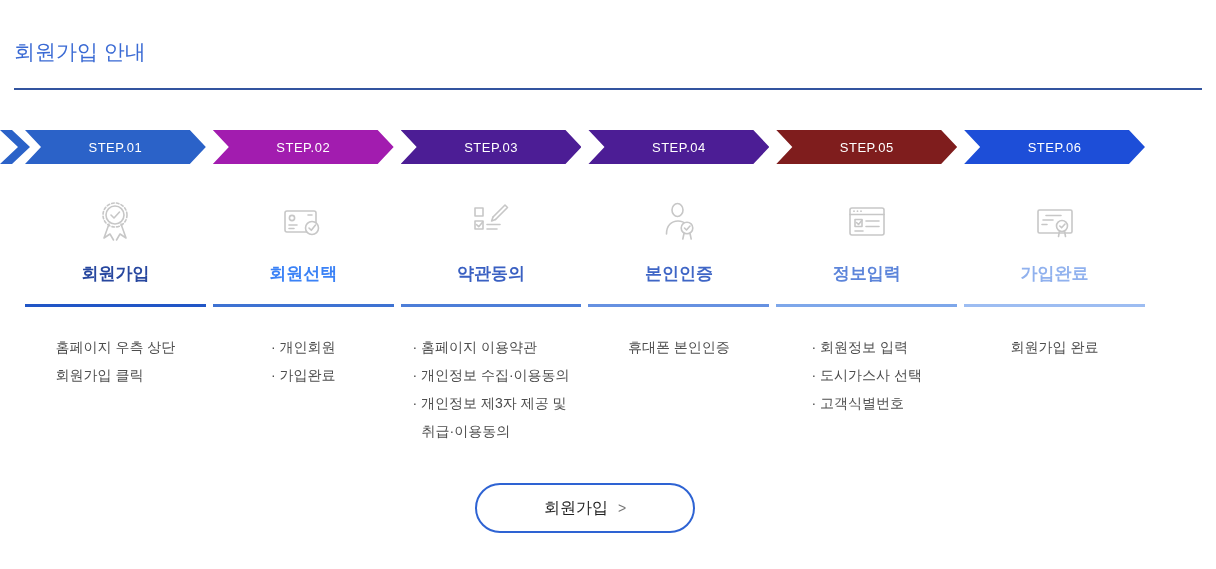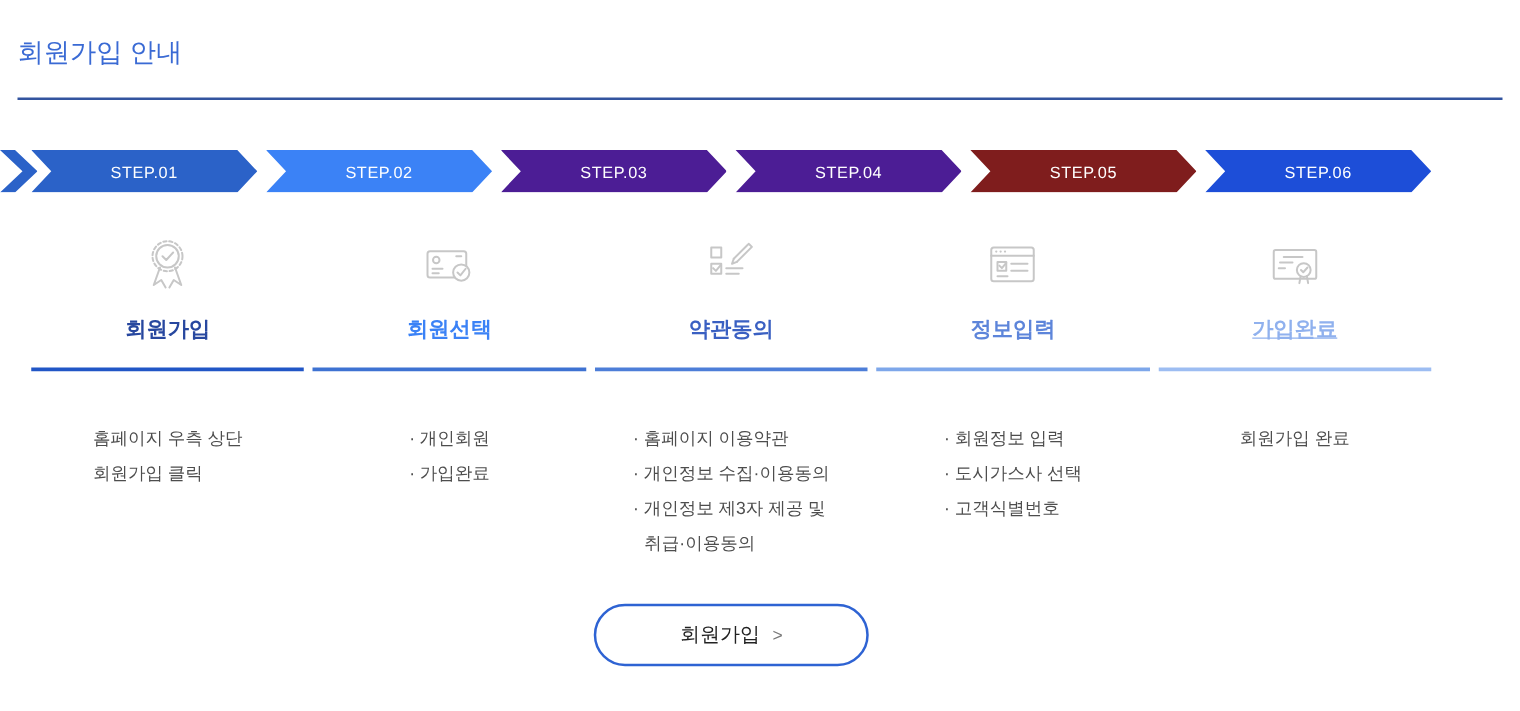--- a/index.html
+++ b/index.html
@@ -1,36 +1,36 @@
 <!DOCTYPE html>
 <html><head>
 <meta charset="utf-8">
 <style>
   * { margin: 0; padding: 0; box-sizing: border-box; }
   html, body { width: 1216px; height: 569px; background: #ffffff; overflow: hidden;
     font-family: "Liberation Sans", "DejaVu Sans", sans-serif; }
 
-  .page-title { padding: 28px 0 0 14px; font-size: 21px; font-weight: 500; }
+  .page-title { padding: 38px 0 0 14px; font-size: 21px; font-weight: 500; }
   .title-divider { height: 2px; width: 1188px; margin: 22px 0 0 14px; }
 
   .arrows { position: relative; margin: 40px 0 0 25px; width: 1120px; height: 34px;
     display: flex; gap: 7px; }
   .lead-chevron { position: absolute; left: -25px; top: 0; width: 30px; height: 34px;
     clip-path: polygon(0 0, 12px 0, 100% 50%, 12px 100%, 0 100%, 18px 50%); }
   .arrow { flex: 1; height: 34px; display: flex; align-items: center; justify-content: center;
     clip-path: polygon(0 0, calc(100% - 16px) 0, 100% 50%, calc(100% - 16px) 100%, 0 100%, 16px 50%); }
   .arrow span { color: #ffffff; font-size: 13px; font-weight: 500; letter-spacing: 0.5px; }
 
   .cols { margin: 34px 0 0 25px; width: 1120px; display: flex; gap: 7px; }
   .col { flex: 1; }
   .icon-wrap { height: 48px; display: flex; align-items: center; justify-content: center; }
   .icon-wrap svg { stroke: #c7c7c7; fill: none; stroke-width: 1.6; stroke-linecap: round; stroke-linejoin: round; }
   .step-title { margin-top: 16px; text-align: center; font-size: 17px; font-weight: 700; }
   .col-line { margin-top: 19px; height: 3px; width: 100%; }
-  .desc { margin-top: 39px; font-size: 14px; line-height: 28px; color: #4d4d4d; }
+  .desc { margin-top: 26px; font-size: 14px; line-height: 28px; color: #4d4d4d; }
   .desc-inner { width: max-content; max-width: 100%; margin: 0 auto; text-align: left; }
   .indent { padding-left: 9px; }
 
   .button-row { position: absolute; top: 483px; left: 25px; width: 1120px;
     display: flex; justify-content: center; }
   .signup-btn { width: 220px; height: 50px; border-radius: 25px; background: #ffffff;
     border: 2px solid #2e63d3; display: flex; align-items: center; justify-content: center;
     gap: 10px; cursor: pointer; font-family: inherit; }
   .signup-btn .lbl { font-size: 16px; color: #222222; }
   .signup-btn .chev { font-size: 14px; color: #777777; }
@@ -39,21 +39,21 @@
 <body>
 
 <div class="page-title" style="color: rgb(58, 106, 212);">회원가입 안내</div>
 <div class="title-divider" style="background: rgb(51, 84, 159);"></div>
 
 <div class="arrows">
   <div class="lead-chevron" style="background: rgb(43, 98, 200);"></div>
   <div class="arrow" style="background: rgb(43, 98, 200); text-align: center;">
     <span>STEP.01</span>
   </div>
-  <div class="arrow" style="background: #3b82f6; align-items: center;">
+  <div class="arrow" style="background: #a21caf; align-items: center;">
     <span>STEP.02</span>
   </div>
   <div class="arrow" style="background: #4c1d95;">
     <span>STEP.03</span>
   </div>
   <div class="arrow" style="background: #4c1d95;">
     <span>STEP.04</span>
   </div>
   <div class="arrow" style="background: #7f1d1d;">
     <span>STEP.05</span>
@@ -121,20 +121,38 @@
     <div class="desc">
       <div class="desc-inner">
         <div>· 홈페이지 이용약관</div>
         <div>· 개인정보 수집·이용동의</div>
         <div>· 개인정보 제3자 제공 및</div>
         <div class="indent">취급·이용동의</div>
       </div>
     </div>
   </div>
 
+  <div class="col">
+    <div class="icon-wrap">
+      <svg width="44" height="44" viewBox="0 0 44 44">
+        <ellipse cx="20.5" cy="10" rx="5.5" ry="6.5"></ellipse>
+        <path d="M9.5 34 c0 -8.5 5 -13 11.5 -13 c3.5 0 6.3 1.3 8.4 3.5"></path>
+        <circle cx="30" cy="28" r="5.8" fill="#ffffff"></circle>
+        <path d="M27.5 28 l2 2 3.5 -4"></path>
+        <path d="M27 33.5 L25.8 39 M33 33.5 L34.2 39"></path>
+      </svg>
+    </div>
+    <div class="step-title" style="color: rgb(63, 102, 198);">본인인증</div>
+    <div class="col-line" style="background: rgb(102, 145, 225);"></div>
+    <div class="desc">
+      <div class="desc-inner">
+        <div>휴대폰 본인인증</div>
+      </div>
+    </div>
+  </div>
 
   <div class="col">
     <div class="icon-wrap">
       <svg width="44" height="44" viewBox="0 0 44 44">
         <rect x="5" y="8" width="34" height="27" rx="2"></rect>
         <path d="M5 14.5 h34"></path>
         <circle cx="9" cy="11.2" r="0.9" fill="#c7c7c7" stroke="none"></circle>
         <circle cx="12.5" cy="11.2" r="0.9" fill="#c7c7c7" stroke="none"></circle>
         <circle cx="16" cy="11.2" r="0.9" fill="#c7c7c7" stroke="none"></circle>
         <rect x="10" y="19.5" width="7" height="7"></rect>
@@ -156,21 +174,21 @@
   <div class="col">
     <div class="icon-wrap">
       <svg width="44" height="44" viewBox="0 0 44 44">
         <rect x="5" y="10" width="34" height="23" rx="1.5"></rect>
         <path d="M13 15.5 h15 M10 20 h10 M9 24.5 h5"></path>
         <circle cx="29" cy="26" r="5.5" fill="#ffffff"></circle>
         <path d="M26.8 26 l1.8 1.8 3.4 -3.8"></path>
         <path d="M26.5 31 L25.5 36.5 M31.5 31 L32.5 36.5"></path>
       </svg>
     </div>
-    <div class="step-title" style="color: rgb(144, 177, 238); text-decoration: underline;">가입완료</div>
+    <div class="step-title" style="color: rgb(144, 177, 238);">가입완료</div>
     <div class="col-line" style="background: rgb(157, 189, 242);"></div>
     <div class="desc">
       <div class="desc-inner">
         <div>회원가입 완료</div>
       </div>
     </div>
   </div>
 
 </div>
 

